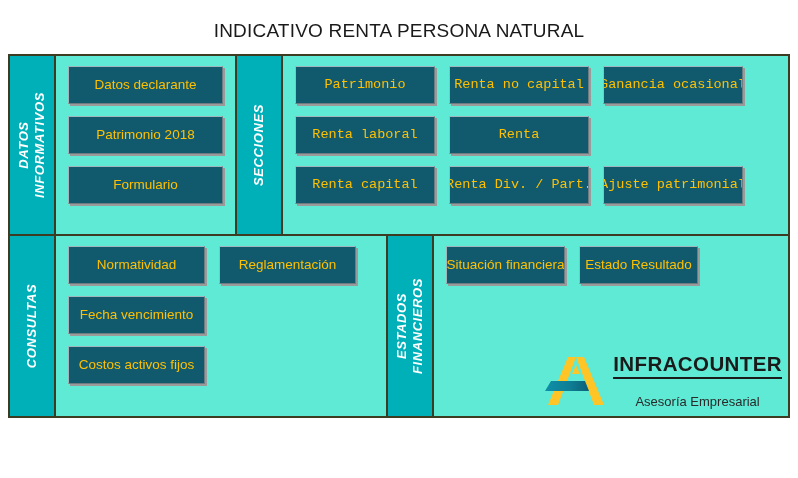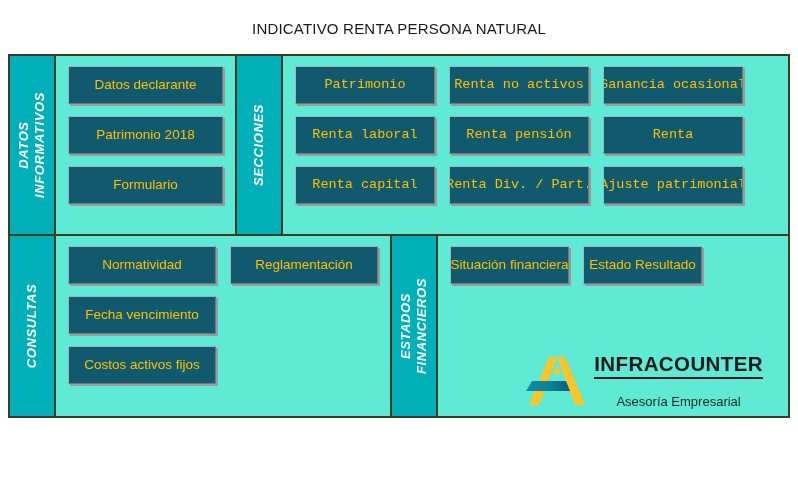--- a/index.html
+++ b/index.html
@@ -15,21 +15,21 @@
     position: relative;
   }
 
   
   .title {
     position: absolute;
     left: 0;
     top: 20px;
     width: 798px;
     text-align: center;
-    font-size: 15px;
+    font-size: 19px;
     color: #1a1a1a;
     letter-spacing: 0.2px;
     font-family: "Liberation Sans", sans-serif;
   }
 
   
   .diagram {
     position: absolute;
     left: 8px;
     top: 54px;
@@ -123,33 +123,33 @@
     border-right: 1px solid #6e7b80;
     border-bottom: 1px solid #6e7b80;
     box-shadow: 2px 2px 0 0 #9a9a9a;
     padding: 0 6px;
     font-family: "Liberation Sans", sans-serif;
     white-space: nowrap;
     overflow: hidden;
   }
   .btn.w-wide  { width: 155px; }
   .btn.w-med   { width: 140px; font-family: Liberation Mono, monospace; }
-  .btn.w-cons  { width: 148px; }
+  .btn.w-cons  { width: 137px; }
   .btn.w-ef    { width: 119px; }
 
   
   .p-datos    { flex: 0 0 224px; }
   .p-secc     { flex: 1 1 auto; }
   .p-consul   { flex: 0 0 378px; }
   .p-estados  { flex: 1 1 auto; }
 
   
   .logo-wrap {
     position: absolute;
-    right: 25px;
+    right: 6px;
     bottom: 8px;
     display: flex;
     align-items: center;
     gap: 8px;
   }
   .logo-mark { width: 62px; height: 52px; display: block; }
   .logo-text { display: flex; flex-direction: column; line-height: 1; }
   .logo-name {
     font-size: 20.5px;
     font-weight: bold;
@@ -193,26 +193,25 @@
       </div>
     </div>
 
     <div class="panel p-secc last">
       <div class="panel-label">
         <span class="vtext">SECCIONES</span>
       </div>
       <div class="panel-body">
         <div class="btn-row">
           <div class="btn w-med">Patrimonio</div>
-          <div class="btn w-med">Renta no activos</div>
+          <div class="btn w-med">Renta no capital</div>
           <div class="btn w-med">Ganancia ocasional</div>
         </div>
         <div class="btn-row">
           <div class="btn w-med">Renta laboral</div>
-          <div class="btn w-med">Renta pensión</div>
           <div class="btn w-med">Renta</div>
         </div>
         <div class="btn-row">
           <div class="btn w-med">Renta capital</div>
           <div class="btn w-med">Renta Div. / Part.</div>
           <div class="btn w-med">Ajuste patrimonial</div>
         </div>
       </div>
     </div>
 

